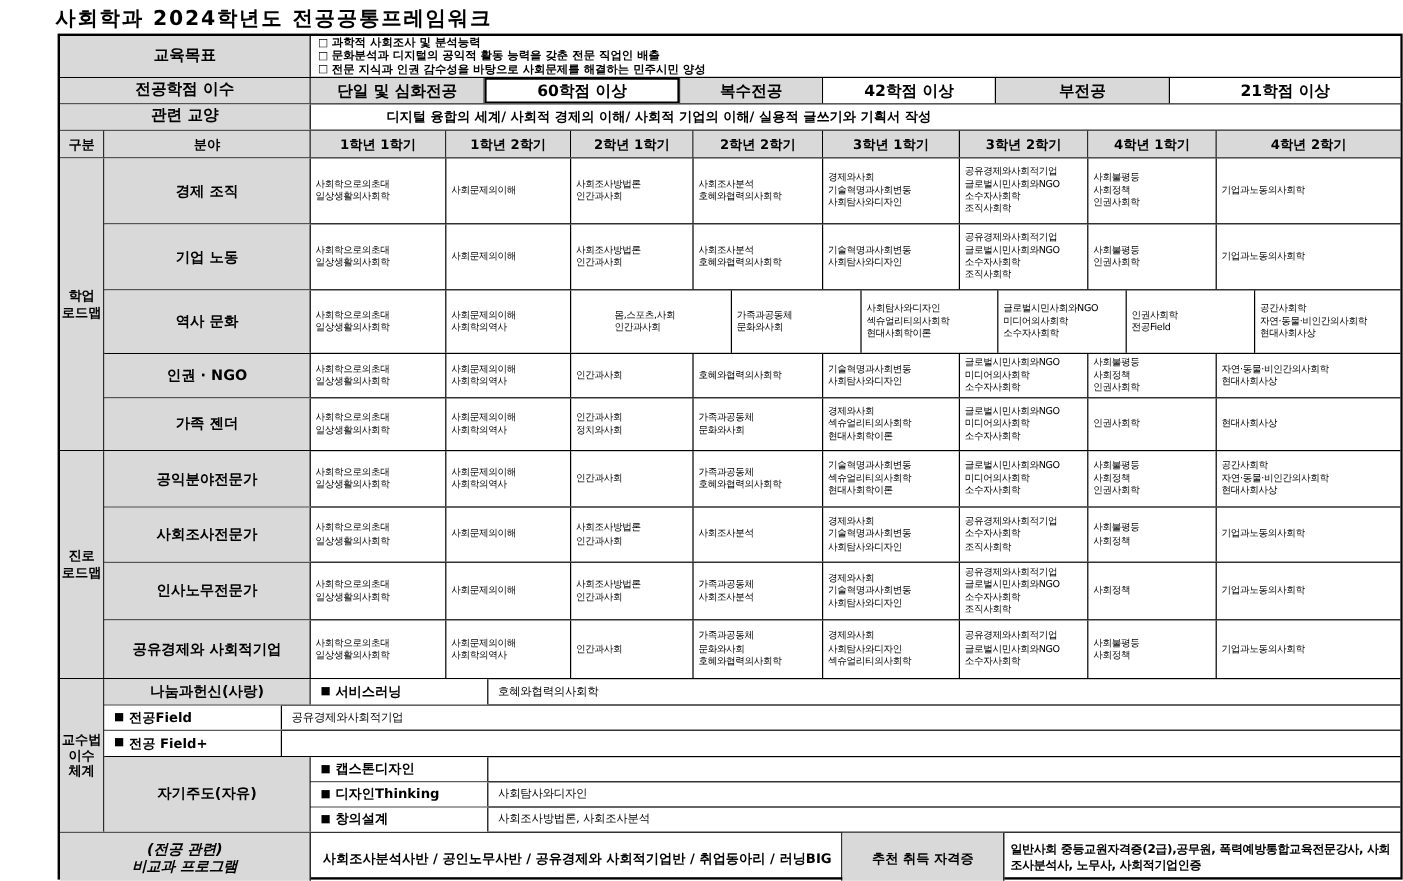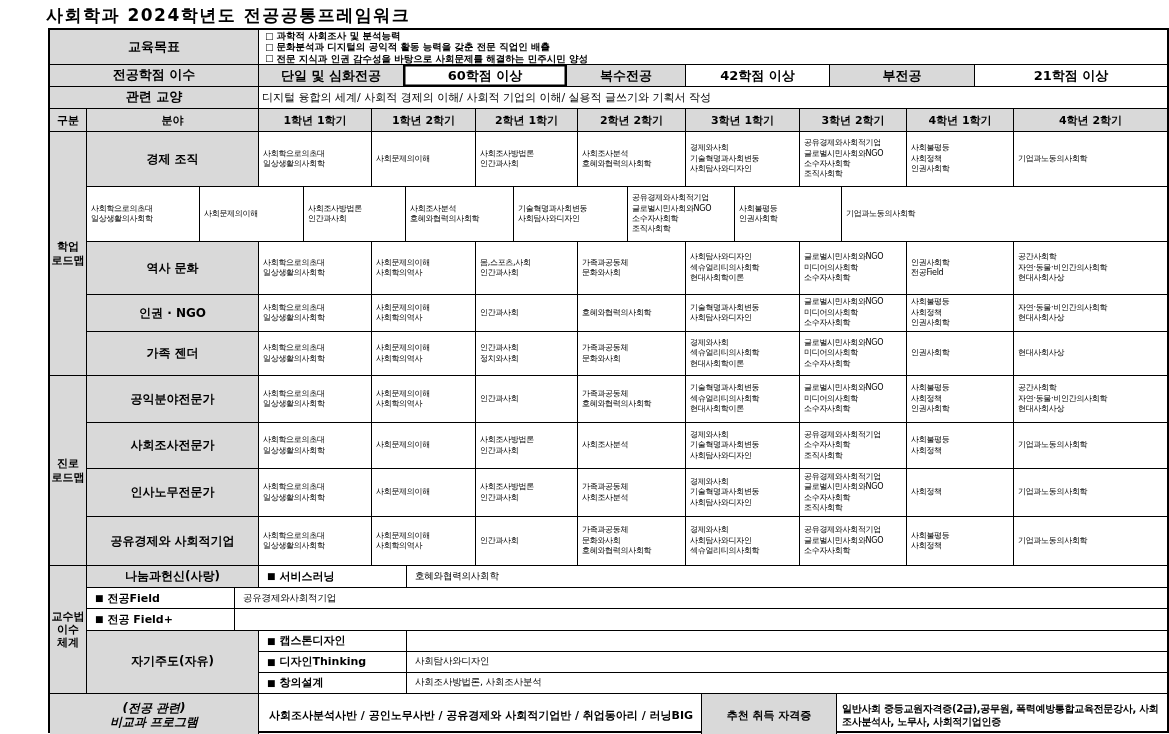--- a/index.html
+++ b/index.html
@@ -21,21 +21,21 @@
     padding:1px 6px;}
   .goal-line{font-size:9.5px;font-weight:bold;line-height:1.18;display:flex;align-items:center;}
   .goal-line .cb{margin-right:3px;font-size:9px;}
   
   .r-credits{height:22px;}
   .credit-name{font-weight:bold;font-size:13px;}
   .credit-val{font-weight:bold;font-size:13px;background:#fff;}
   .thick{box-shadow:inset 0 0 0 1.5px #000;}
   
   .r-liberal{height:22px;}
-  .liberal-cell{flex:1;justify-content:flex-start;padding-left:3px;font-weight:normal;font-size:11px;}
+  .liberal-cell{flex:1;justify-content:flex-start;padding-left:23px;font-weight:bold;font-size:11px;margin-left:40px;}
   
   .r-colhead{height:23px;}
   .colhead{font-weight:bold;font-size:11px;background:#d9d9d9;}
   .w-group{width:37px;}
   .w-area{width:172px;}
   
   .section{display:flex;border-bottom:1px solid #000;flex-shrink:0;}
   .group-cell{width:37px;background:#d9d9d9;font-weight:bold;font-size:11px;text-align:center;
     white-space:pre-line;line-height:1.2;border-right:1px solid #000;
     display:flex;align-items:center;justify-content:center;}
@@ -161,20 +161,21 @@
             <div class="cell course-cell" style="width: 107px;">
               <div class="course-line">사회불평등</div>
               <div class="course-line">사회정책</div>
               <div class="course-line">인권사회학</div>
             </div>
             <div class="cell course-cell" style="flex: 1 1 0%;">
               <div class="course-line">기업과노동의사회학</div>
             </div>
           </div>
           <div class="trow" style="height: 55px;">
+            <div class="cell area-cell">기업 노동</div>
             <div class="cell course-cell" style="width: 113px;">
               <div class="course-line">사회학으로의초대</div>
               <div class="course-line">일상생활의사회학</div>
             </div>
             <div class="cell course-cell" style="width: 104px;">
               <div class="course-line">사회문제의이해</div>
             </div>
             <div class="cell course-cell" style="width: 102px;">
               <div class="course-line">사회조사방법론</div>
               <div class="course-line">인간과사회</div>
@@ -204,21 +205,21 @@
           <div class="trow" style="height: 53px;">
             <div class="cell area-cell">역사 문화</div>
             <div class="cell course-cell" style="width: 113px;">
               <div class="course-line">사회학으로의초대</div>
               <div class="course-line">일상생활의사회학</div>
             </div>
             <div class="cell course-cell" style="width: 104px;">
               <div class="course-line">사회문제의이해</div>
               <div class="course-line">사회학의역사</div>
             </div>
-            <div class="cell course-cell" style="width: 102px;">
+            <div class="cell course-cell" style="width: 102px; margin-left: 32px;">
               <div class="course-line">몸,스포츠,사회</div>
               <div class="course-line">인간과사회</div>
             </div>
             <div class="cell course-cell" style="width: 108px;">
               <div class="course-line">가족과공동체</div>
               <div class="course-line">문화와사회</div>
             </div>
             <div class="cell course-cell" style="width: 114px;">
               <div class="course-line">사회탐사와디자인</div>
               <div class="course-line">섹슈얼리티의사회학</div>

